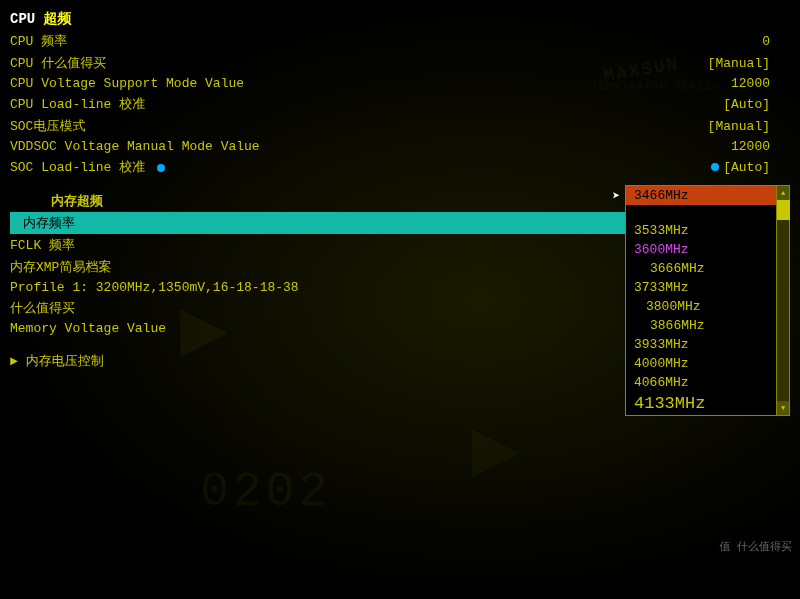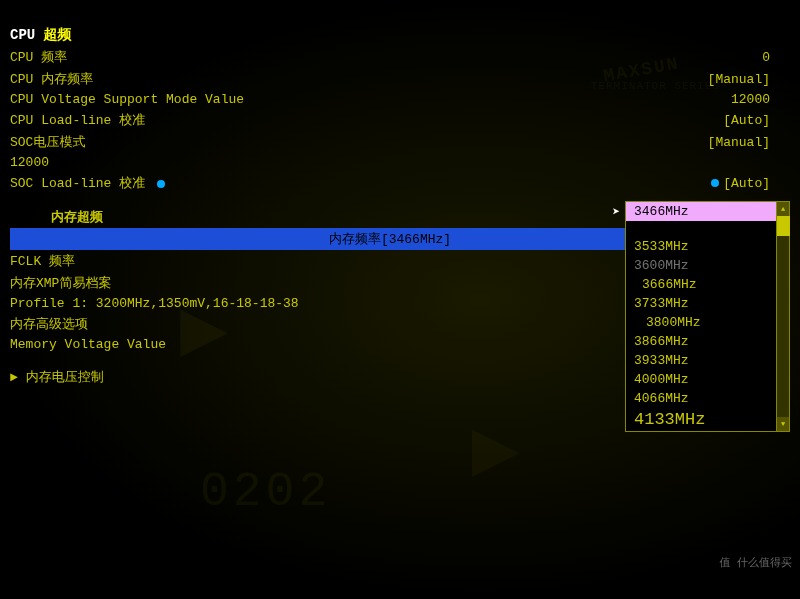--- a/index.html
+++ b/index.html
@@ -74,21 +74,21 @@
       left: 200px;
       color: #333300;
       font-size: 48px;
       opacity: 0.25;
       letter-spacing: 4px;
     }
 
     
     .bios-ui {
       position: absolute;
-      top: 16px; left: 0;
+      top: 0; left: 0;
       width: 800px;
       height: 562px;
     }
 
     
     .main-content {
       position: absolute;
       top: 10px;
       left: 10px;
       width: 760px;
@@ -125,24 +125,23 @@
     .bios-row .value {
       color: #c8c800;
     }
 
     .bios-row .value.bracket {
       color: #c8c800;
     }
 
     
     .bios-row.selected {
-      background: #1d4ed8;
+      background: #14b8a6;
       color: #000;
-      padding: 2px 7px;
-      justify-content: center;
+      padding: 2px 13px;
     }
 
     .bios-row.selected .label,
     .bios-row.selected .value {
       color: #000;
     }
 
     
     .section-gap {
       height: 14px;
@@ -209,36 +208,37 @@
 
     <div class="section-title cpu-oc-title">
       <span>CPU </span><span class="highlight">超频</span>
     </div>
 
     <div class="bios-row">
       <span class="label">CPU 频率</span>
       <span class="value">0</span>
     </div>
     <div class="bios-row">
-      <span class="label">CPU 内存频率</span>
+      <span class="label">CPU 什么值得买</span>
       <span class="value bracket">[Manual]</span>
     </div>
     <div class="bios-row">
       <span class="label">CPU Voltage Support Mode Value</span>
       <span class="value">12000</span>
     </div>
     <div class="bios-row">
       <span class="label">CPU Load-line 校准</span>
       <span class="value bracket">[Auto]</span>
     </div>
     <div class="bios-row">
       <span class="label">SOC电压模式</span>
       <span class="value bracket">[Manual]</span>
     </div>
     <div class="bios-row">
+      <span class="label">VDDSOC Voltage Manual Mode Value</span>
       <span class="value">12000</span>
     </div>
     <div class="bios-row">
       <span class="label">SOC Load-line 校准 <span class="dot"></span></span>
       <span class="value bracket"><span class="dot"></span>[Auto]</span>
     </div>
 
     <div class="section-gap"></div>
 
     <div class="mem-oc-title">内存超频</div>
@@ -253,21 +253,21 @@
       <span class="value"></span>
     </div>
     <div class="bios-row">
       <span class="label">内存XMP简易档案</span>
       <span class="value"></span>
     </div>
 
     <div class="profile-row">Profile 1: 3200MHz,1350mV,16-18-18-38</div>
 
     <div class="bios-row">
-      <span class="label">内存高级选项</span>
+      <span class="label">什么值得买</span>
       <span class="value"></span>
     </div>
     <div class="bios-row">
       <span class="label">Memory Voltage Value</span>
       <span class="value"></span>
     </div>
 
     <div class="section-gap"></div>
 
     <div style="position:relative; display:flex; align-items:center;">
@@ -287,39 +287,39 @@
 
       <div style="position:absolute; top:0; width:13px; height:20px; background:#c8c800;"></div>
     </div>
 
     <div style="position:absolute; right:0; bottom:0; width:13px; height:14px; background:#555500; border-left:1px solid #888800; display:flex; align-items:center; justify-content:center; z-index:11;">
       <span style="color:#c8c800; font-size:7px;">▼</span>
     </div>
 
     <div style="margin-right:13px;">
 
-      <div style="background:#f0abfc; color:#000; font-size:13px; padding:2px 8px; font-family:'Courier New',monospace;">
+      <div style="background:#c2410c; color:#000; font-size:13px; padding:2px 8px; font-family:'Courier New',monospace;">
         <span>3466MHz</span>
       </div>
       <div style="color:#c8c800; font-size:13px; padding:2px 8px; font-family:'Courier New',monospace;margin-top:16px;">
         <span>3533MHz</span>
       </div>
-      <div style="color:#737373; font-size:13px; padding:2px 8px; font-family:'Courier New',monospace;">
+      <div style="color:#d946ef; font-size:13px; padding:2px 8px; font-family:'Courier New',monospace;">
         <span>3600MHz</span>
       </div>
-      <div style="color:#c8c800; font-size:13px; padding:2px 16px; font-family:'Courier New',monospace;">
+      <div style="color:#c8c800; font-size:13px; padding:2px 24px; font-family:'Courier New',monospace;">
         <span>3666MHz</span>
       </div>
       <div style="color:#c8c800; font-size:13px; padding:2px 8px; font-family:'Courier New',monospace;">
         <span>3733MHz</span>
       </div>
       <div style="color:#c8c800; font-size:13px; padding:2px 20px; font-family:'Courier New',monospace;">
         <span>3800MHz</span>
       </div>
-      <div style="color:#c8c800; font-size:13px; padding:2px 8px; font-family:'Courier New',monospace;">
+      <div style="color:#c8c800; font-size:13px; padding:2px 24px; font-family:'Courier New',monospace;">
         <span>3866MHz</span>
       </div>
       <div style="color:#c8c800; font-size:13px; padding:2px 8px; font-family:'Courier New',monospace;">
         <span>3933MHz</span>
       </div>
       <div style="color:#c8c800; font-size:13px; padding:2px 8px; font-family:'Courier New',monospace;">
         <span>4000MHz</span>
       </div>
       <div style="color:#c8c800; font-size:13px; padding:2px 8px; font-family:'Courier New',monospace;">
         <span>4066MHz</span>

